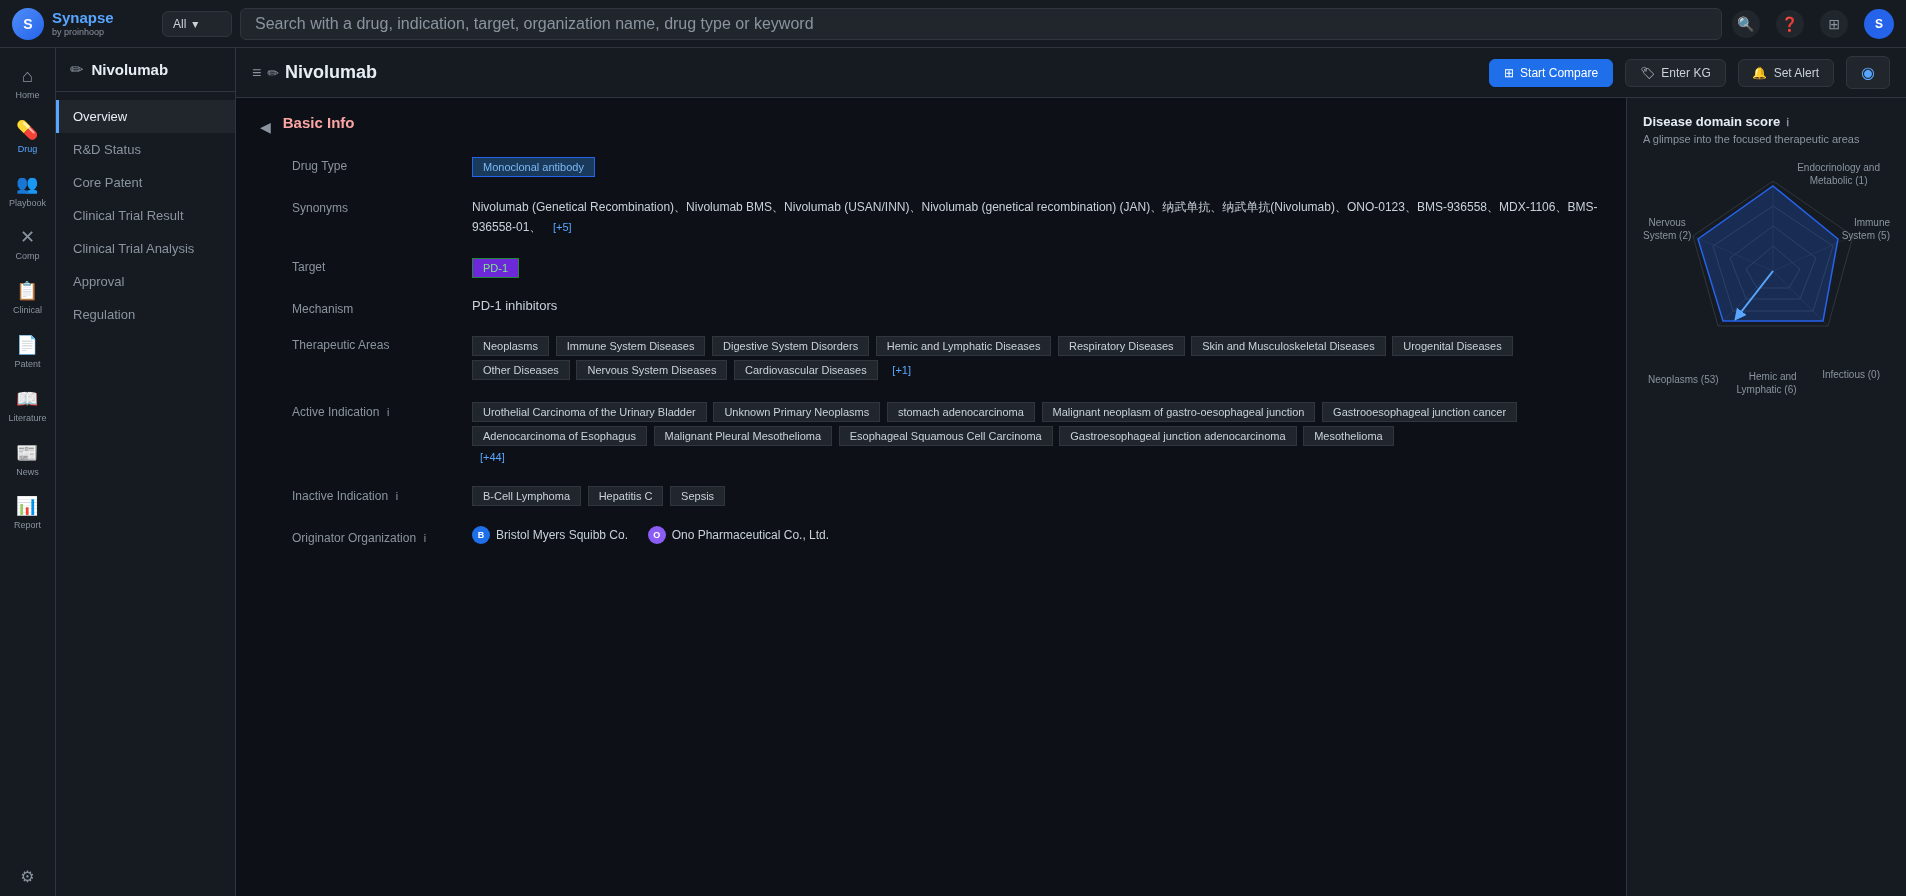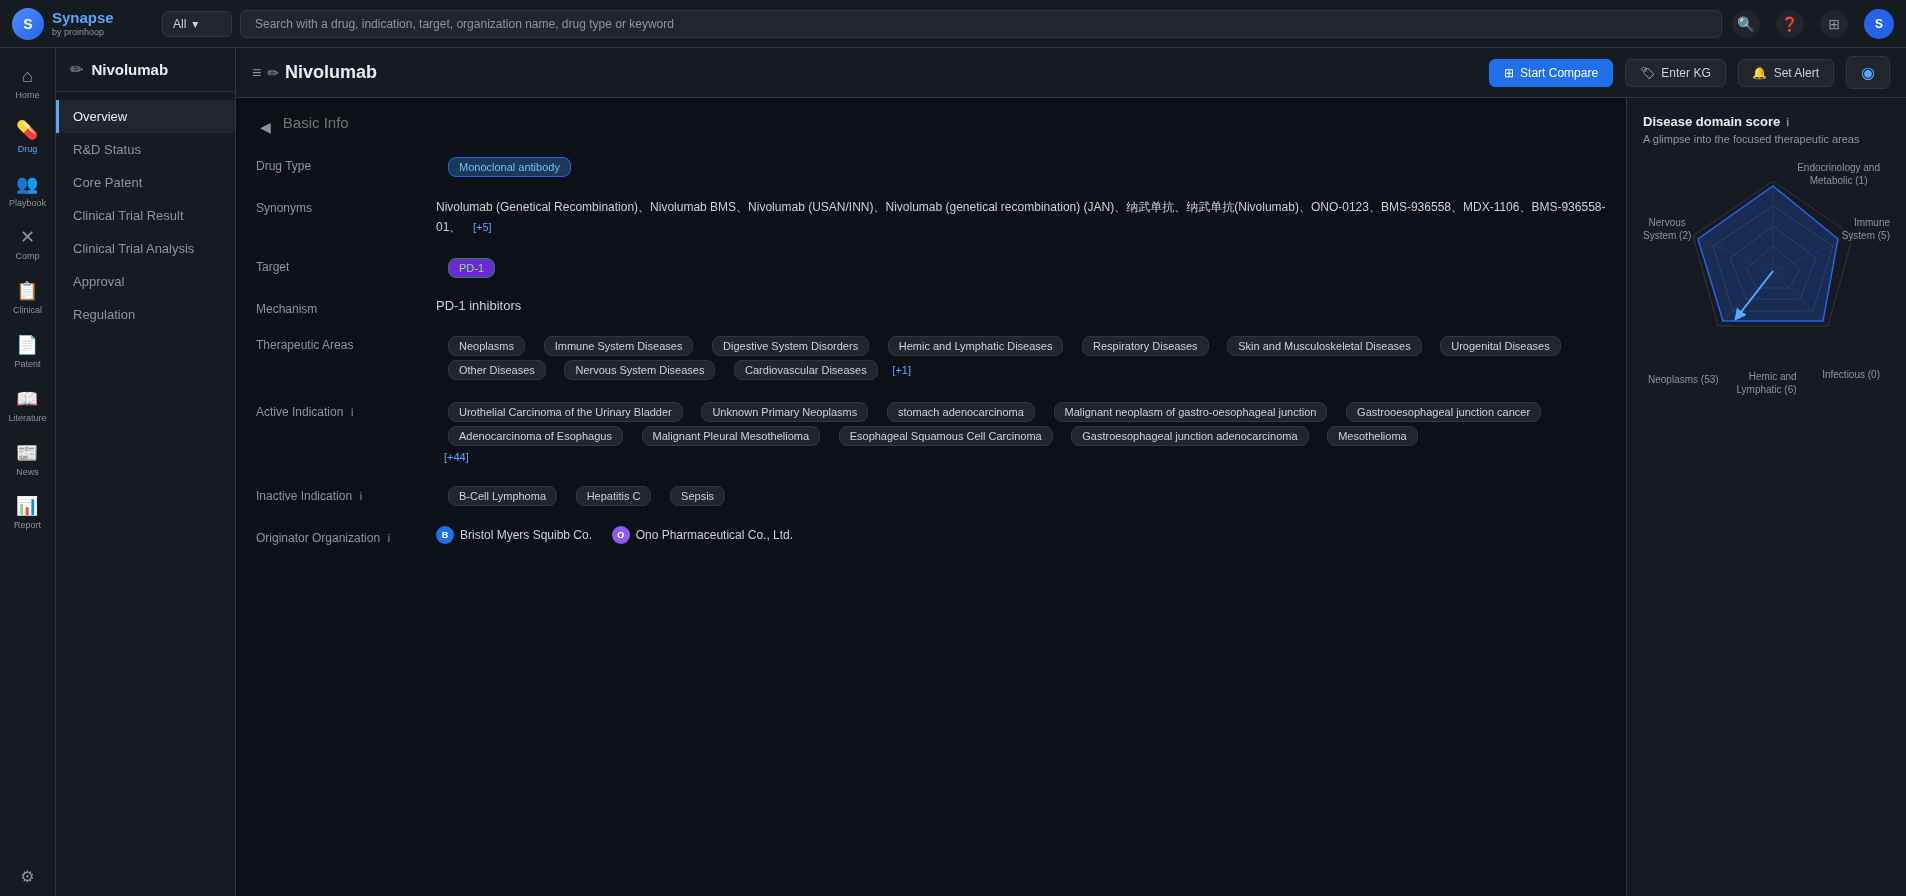--- a/index.html
+++ b/index.html
@@ -9,21 +9,21 @@
     .topnav {
       display: flex; align-items: center; height: 48px;
       background: #161b22; border-bottom: 1px solid #30363d; padding: 0 12px; gap: 10px;
     }
     .logo-area { display: flex; align-items: center; gap: 8px; min-width: 140px; }
     .logo-circle { width: 32px; height: 32px; background: linear-gradient(135deg, #4f8ef7, #2563eb); border-radius: 50%; display: flex; align-items: center; justify-content: center; font-size: 14px; color: white; font-weight: bold; }
     .logo-text { color: #58a6ff; font-weight: 700; font-size: 15px; line-height: 1.1; }
     .logo-sub { color: #8b949e; font-size: 9px; }
     .search-area { flex: 1; display: flex; align-items: center; gap: 8px; }
     .filter-select { background: #21262d; border: 1px solid #30363d; color: #c9d1d9; padding: 5px 10px; border-radius: 6px; font-size: 12px; cursor: pointer; display: flex; align-items: center; gap: 6px; min-width: 70px; }
-    .search-input { flex: 1; background: #21262d; border: 1px solid #30363d; color: #c9d1d9; padding: 6px 14px; border-radius: 6px; font-size: 12px; outline: none; }
+    .search-input { flex: 1; background: #21262d; border: 1px solid #30363d; color: #c9d1d9; padding: 6px 14px; border-radius: 6px; font-size: 16px; outline: none; }
     .search-input::placeholder { color: #8b949e; }
     .topnav-icons { display: flex; align-items: center; gap: 16px; }
     .topnav-icon { width: 28px; height: 28px; background: #21262d; border-radius: 50%; display: flex; align-items: center; justify-content: center; color: #8b949e; font-size: 14px; cursor: pointer; }
     .avatar { width: 30px; height: 30px; background: #2563eb; border-radius: 50%; display: flex; align-items: center; justify-content: center; color: white; font-size: 12px; font-weight: bold; cursor: pointer; }
 
     
     .layout { display: flex; height: calc(100vh - 48px); }
 
     
     .sidebar-icons { width: 56px; background: #161b22; border-right: 1px solid #30363d; display: flex; flex-direction: column; align-items: center; padding: 10px 0; gap: 2px; }
@@ -50,25 +50,25 @@
     .action-bar-right { margin-left: auto; display: flex; align-items: center; gap: 12px; }
     .action-btn { display: flex; align-items: center; gap: 6px; padding: 6px 14px; border-radius: 6px; border: 1px solid #30363d; background: #21262d; color: #c9d1d9; font-size: 12px; cursor: pointer; }
     .action-btn.primary { background: #1f6feb; border-color: #1f6feb; color: white; }
 
     
     .main-area { display: flex; flex: 1; overflow: hidden; }
     .content-area { flex: 1; overflow-y: auto; padding: 16px 20px; }
     .right-panel { width: 280px; background: #161b22; border-left: 1px solid #30363d; padding: 16px; overflow-y: auto; }
 
     
-    .section-header { color: #737373; font-size: 15px; font-weight: 400; margin-bottom: 16px; padding-bottom: 8px; border-bottom: 1px solid #30363d; }
+    .section-header { color: #fca5a5; font-size: 15px; font-weight: 700; margin-bottom: 16px; padding-bottom: 8px; border-bottom: 1px solid #30363d; }
     .info-row { display: flex; margin-bottom: 18px; align-items: flex-start; }
-    .info-label { color: #8b949e; font-size: 12px; min-width: 180px; padding-top: 4px; }
+    .info-label { color: #8b949e; font-size: 12px; min-width: 180px; padding-top: 4px; margin-left: 36px; }
     .info-value { flex: 1; color: #c9d1d9; }
-    .tag { display: inline-block; padding: 3px 10px; border-radius: 8px; font-size: 11px; margin: 2px 3px 2px 12px; background: #21262d; border: 1px solid #30363d; color: #c9d1d9; cursor: default; }
+    .tag { display: inline-block; padding: 3px 10px; border-radius: 0; font-size: 11px; margin: 2px 3px 2px 0; background: #21262d; border: 1px solid #30363d; color: #c9d1d9; cursor: default; }
     .tag.mono { background: #1a3a5c; border-color: #2563eb; color: #7bb8f5; }
     .tag.target { background: #6d28d9; border-color: #238636; color: #7ee787; text-align: center; }
     .tag-more { display: inline-block; padding: 3px 8px; border-radius: 4px; font-size: 11px; color: #58a6ff; cursor: pointer; }
     .info-value .synonyms-text { color: #c9d1d9; font-size: 12px; line-height: 1.7; }
     .org-item { display: inline-flex; align-items: center; gap: 6px; margin-right: 16px; color: #c9d1d9; font-size: 12px; }
     .org-logo { width: 18px; height: 18px; border-radius: 50%; display: flex; align-items: center; justify-content: center; font-size: 9px; font-weight: bold; }
 
     
     .chart-title { color: #e6edf3; font-size: 13px; font-weight: 600; margin-bottom: 4px; display: flex; align-items: center; gap: 6px; }
     .chart-subtitle { color: #8b949e; font-size: 11px; margin-bottom: 16px; }

